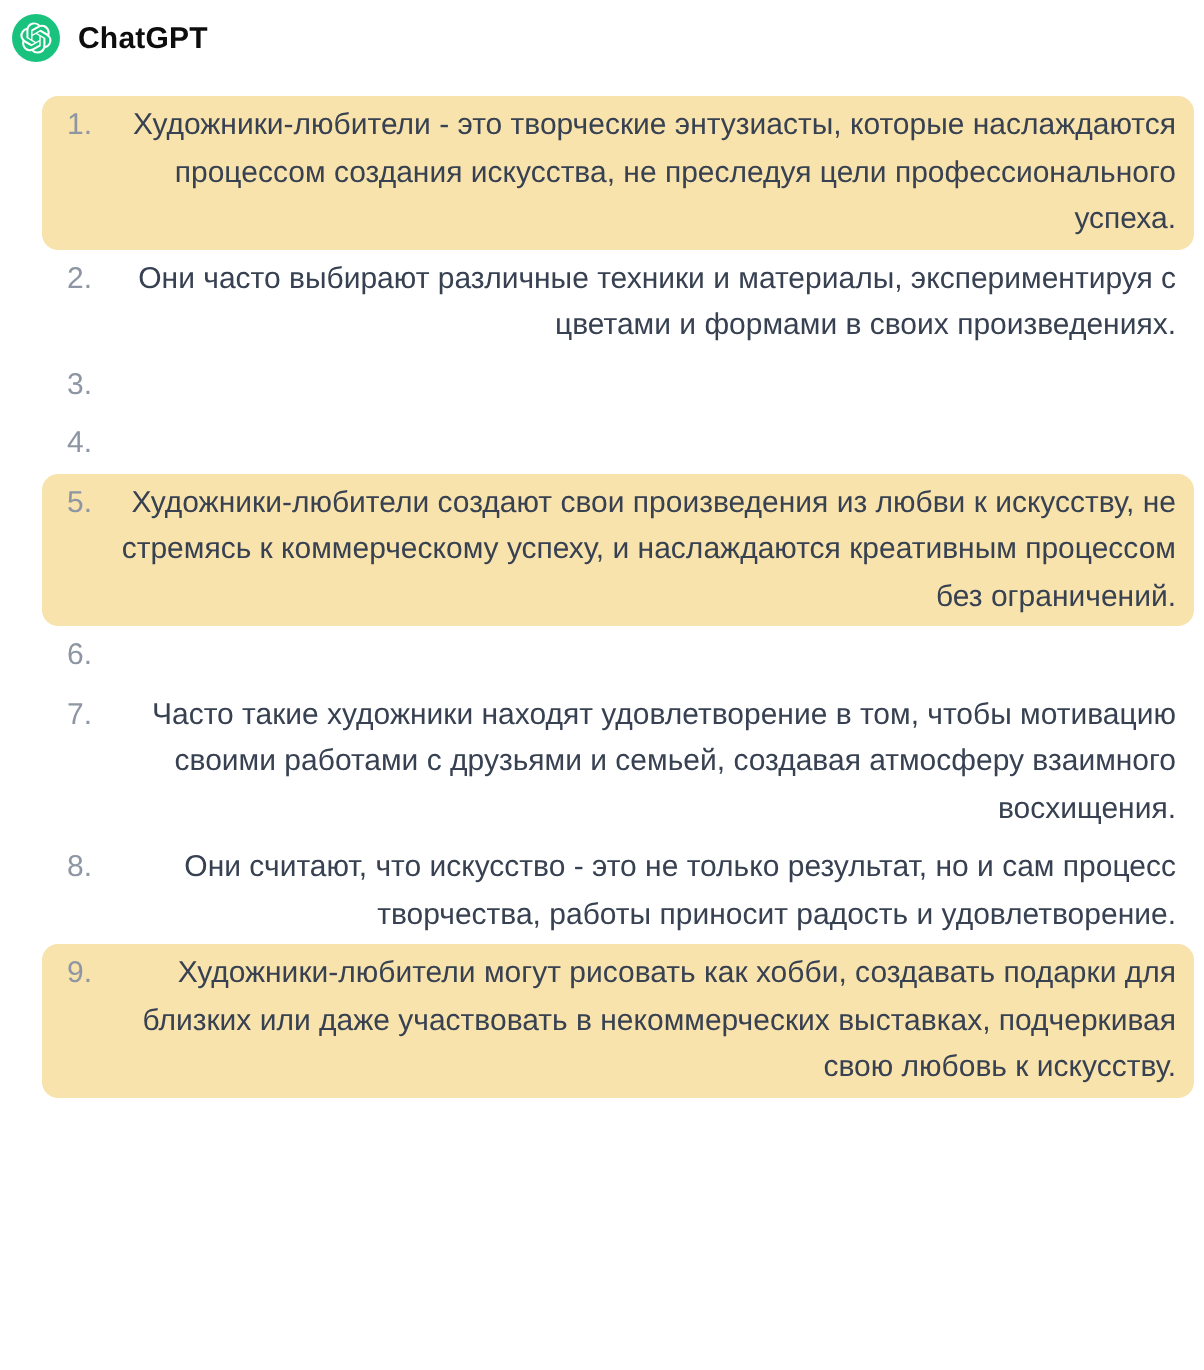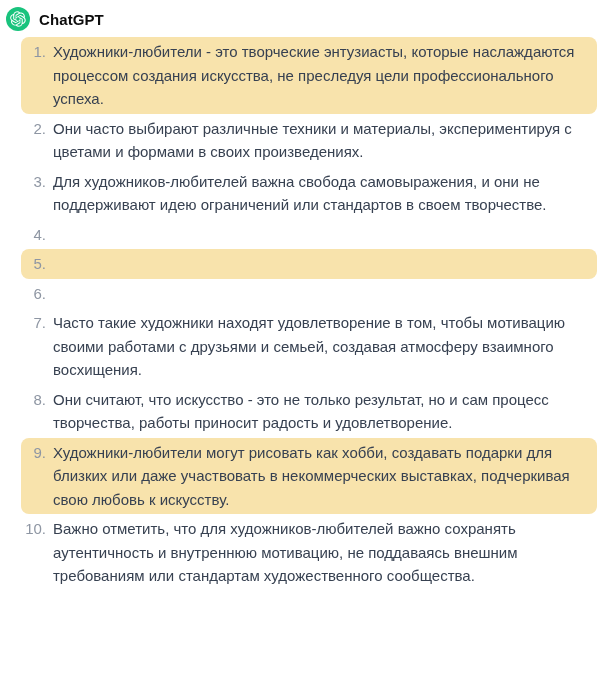--- a/index.html
+++ b/index.html
@@ -9,21 +9,21 @@
     overflow: hidden;
     box-sizing: border-box;
     background: #ffffff;
     padding: 4px 5px 0 5px;
     font-family: "Liberation Sans", "DejaVu Sans", sans-serif;
   }
   .msg-header {
     display: flex;
     align-items: center;
     gap: 9px;
-    padding: 2px 0 5px 1px;
+    padding: 2px 0 16px 1px;
     height: 26px;
     text-align: right;
   }
   .logo-badge {
     width: 24px;
     height: 24px;
     border-radius: 50%;
     display: flex;
     align-items: center;
     justify-content: center;
@@ -50,21 +50,21 @@
     font-size: 15px;
     line-height: 23.5px;
     color: #374151;
   }
   .item .num {
     min-width: 25px;
     text-align: right;
     color: #8e96a3;
     flex-shrink: 0;
   }
-  .item .txt { flex: 1; }
+  .item .txt { flex: 1; text-align: right; }
   .item.highlighted { background: var(--hl, #f8e3ac); }
 </style>
 </head>
 <body>
 
 <div class="page">
 
   <div class="msg-header">
     <span class="logo-badge" style="background: rgb(25, 195, 125);">
       <svg viewBox="0 0 41 41" style="fill: rgb(255, 255, 255);">
@@ -78,42 +78,38 @@
     <li class="item highlighted">
       <span class="num">1.</span>
       <span class="txt">Художники-любители - это творческие энтузиасты, которые наслаждаются процессом создания искусства, не преследуя цели профессионального успеха.</span>
     </li>
     <li class="item">
       <span class="num">2.</span>
       <span class="txt">Они часто выбирают различные техники и материалы, экспериментируя с цветами и формами в своих произведениях.</span>
     </li>
     <li class="item">
       <span class="num">3.</span>
-      <span class="txt">Для художников-любителей важна свобода самовыражения, и они не поддерживают идею ограничений или стандартов в своем творчестве.</span>
     </li>
     <li class="item">
       <span class="num">4.</span>
     </li>
     <li class="item highlighted">
       <span class="num">5.</span>
+      <span class="txt">Художники-любители создают свои произведения из любви к искусству, не стремясь к коммерческому успеху, и наслаждаются креативным процессом без ограничений.</span>
     </li>
     <li class="item">
       <span class="num">6.</span>
     </li>
     <li class="item">
       <span class="num">7.</span>
       <span class="txt">Часто такие художники находят удовлетворение в том, чтобы мотивацию своими работами с друзьями и семьей, создавая атмосферу взаимного восхищения.</span>
     </li>
     <li class="item">
       <span class="num">8.</span>
       <span class="txt">Они считают, что искусство - это не только результат, но и сам процесс творчества, работы приносит радость и удовлетворение.</span>
     </li>
     <li class="item highlighted">
       <span class="num">9.</span>
       <span class="txt">Художники-любители могут рисовать как хобби, создавать подарки для близких или даже участвовать в некоммерческих выставках, подчеркивая свою любовь к искусству.</span>
     </li>
-    <li class="item">
-      <span class="num">10.</span>
-      <span class="txt">Важно отметить, что для художников-любителей важно сохранять аутентичность и внутреннюю мотивацию, не поддаваясь внешним требованиям или стандартам художественного сообщества.</span>
-    </li>
   </ol>
 
 </div>
 
 </body></html>

